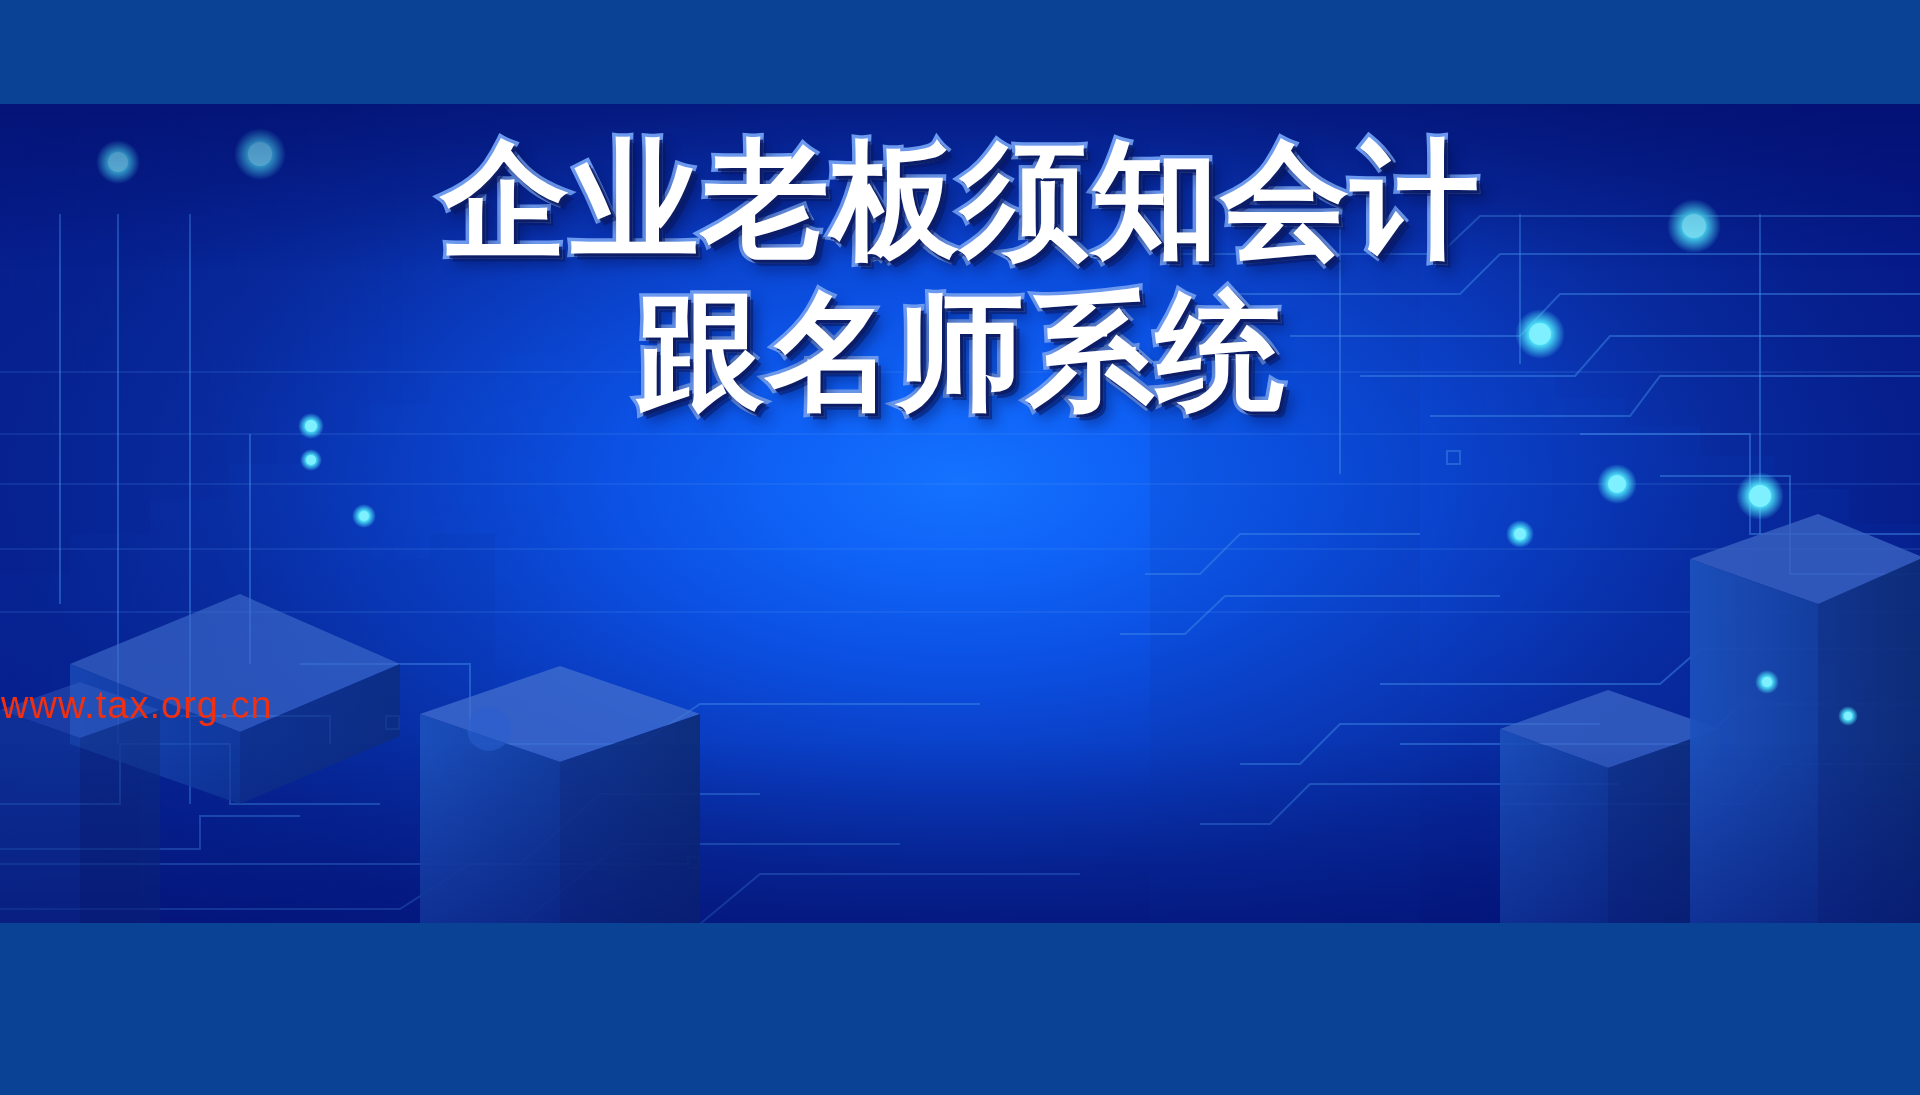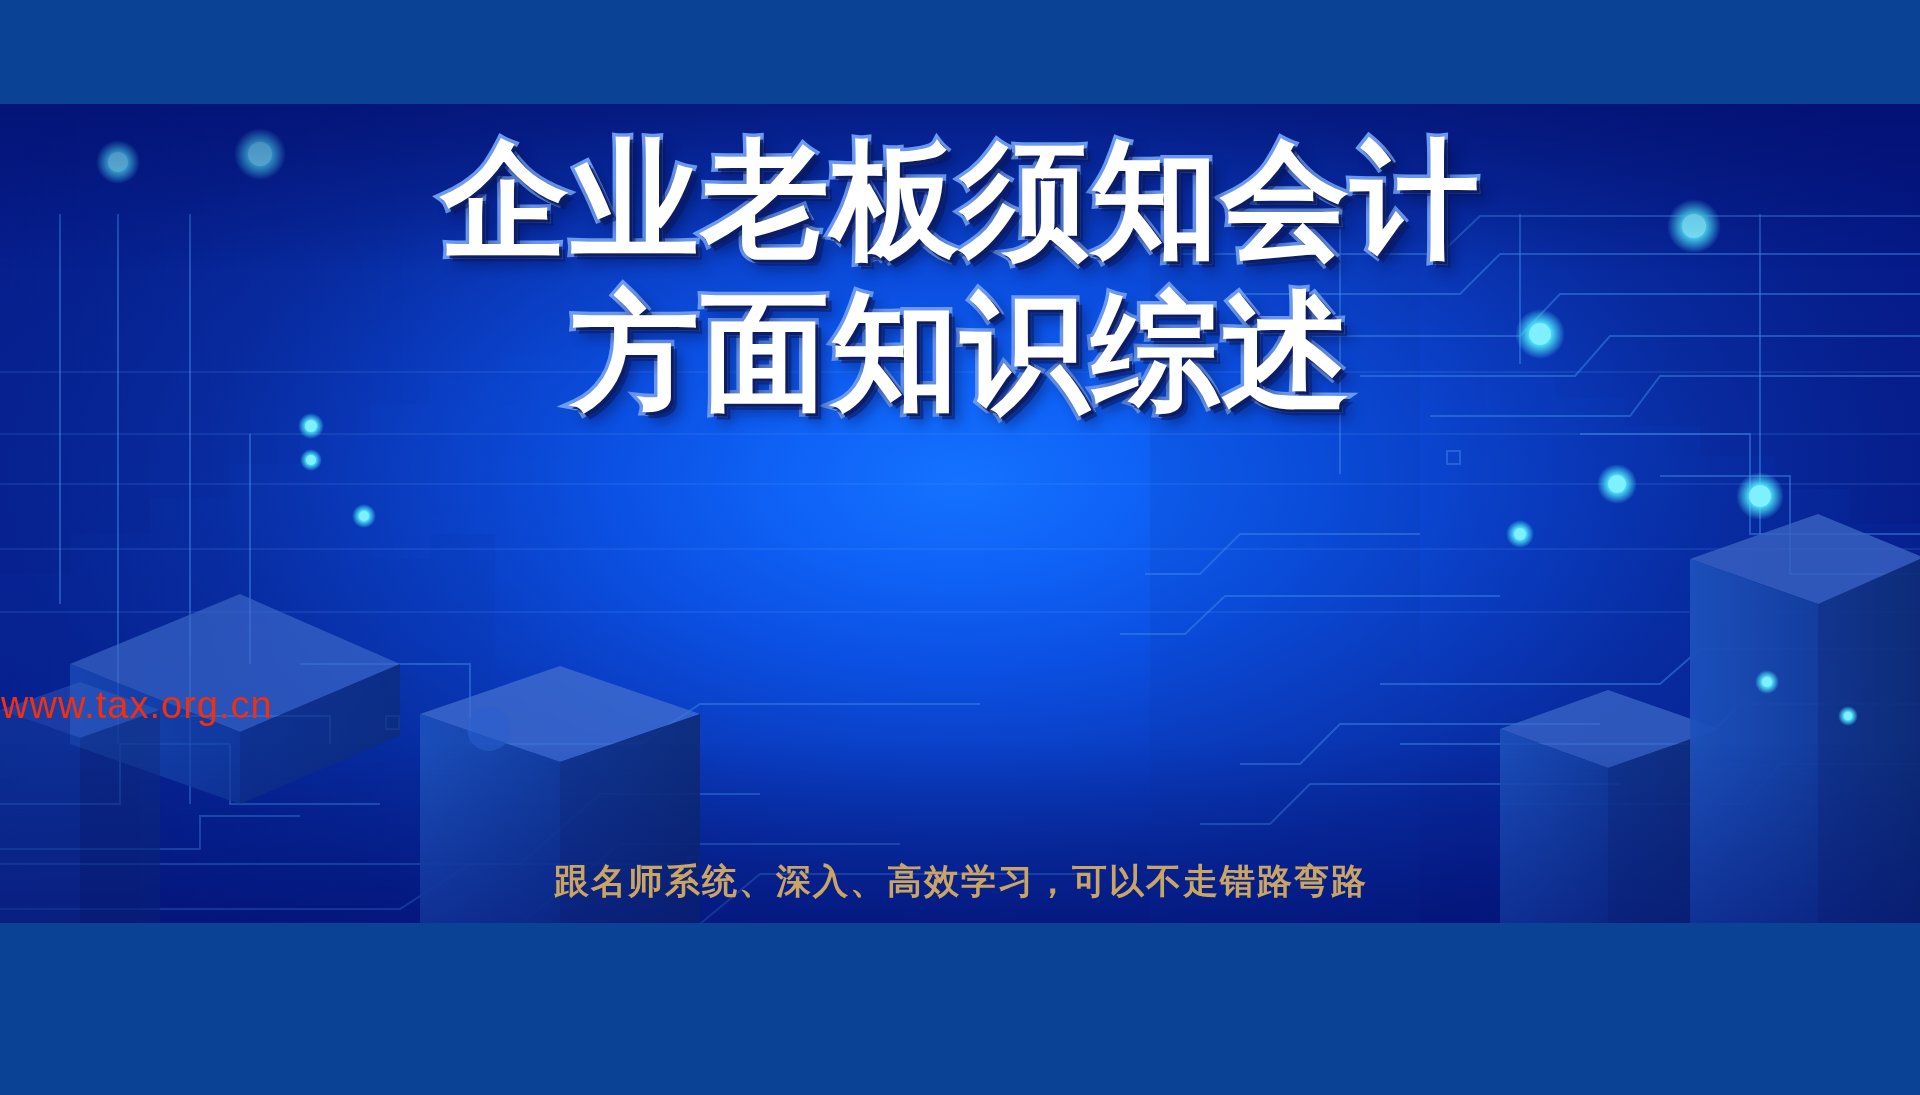--- a/index.html
+++ b/index.html
@@ -297,18 +297,17 @@
     </svg>
 
     <div class="panel-shade"></div>
   </div>
 
   <div class="band-top"></div>
   <div class="band-bottom"></div>
 
   <div class="content">
     <div class="title title-l1">企业老板须知会计</div>
-    <div class="title title-l2">方面知识综述</div>
+    <div class="title title-l2">跟名师系统</div>
     <div class="url">www.tax.org.cn</div>
-    <div class="subtitle">跟名师系统、深入、高效学习，可以不走错路弯路</div>
   </div>
 
 </div>
 
 </body></html>

